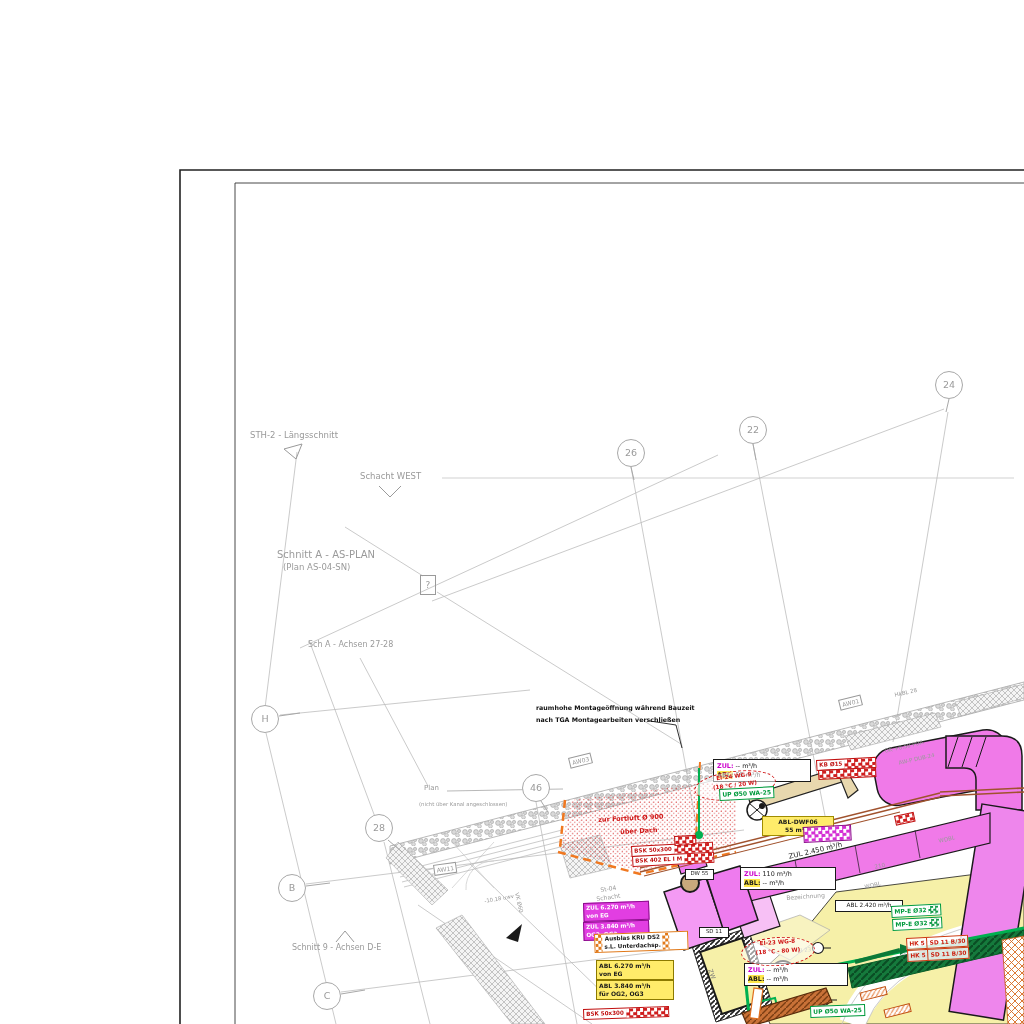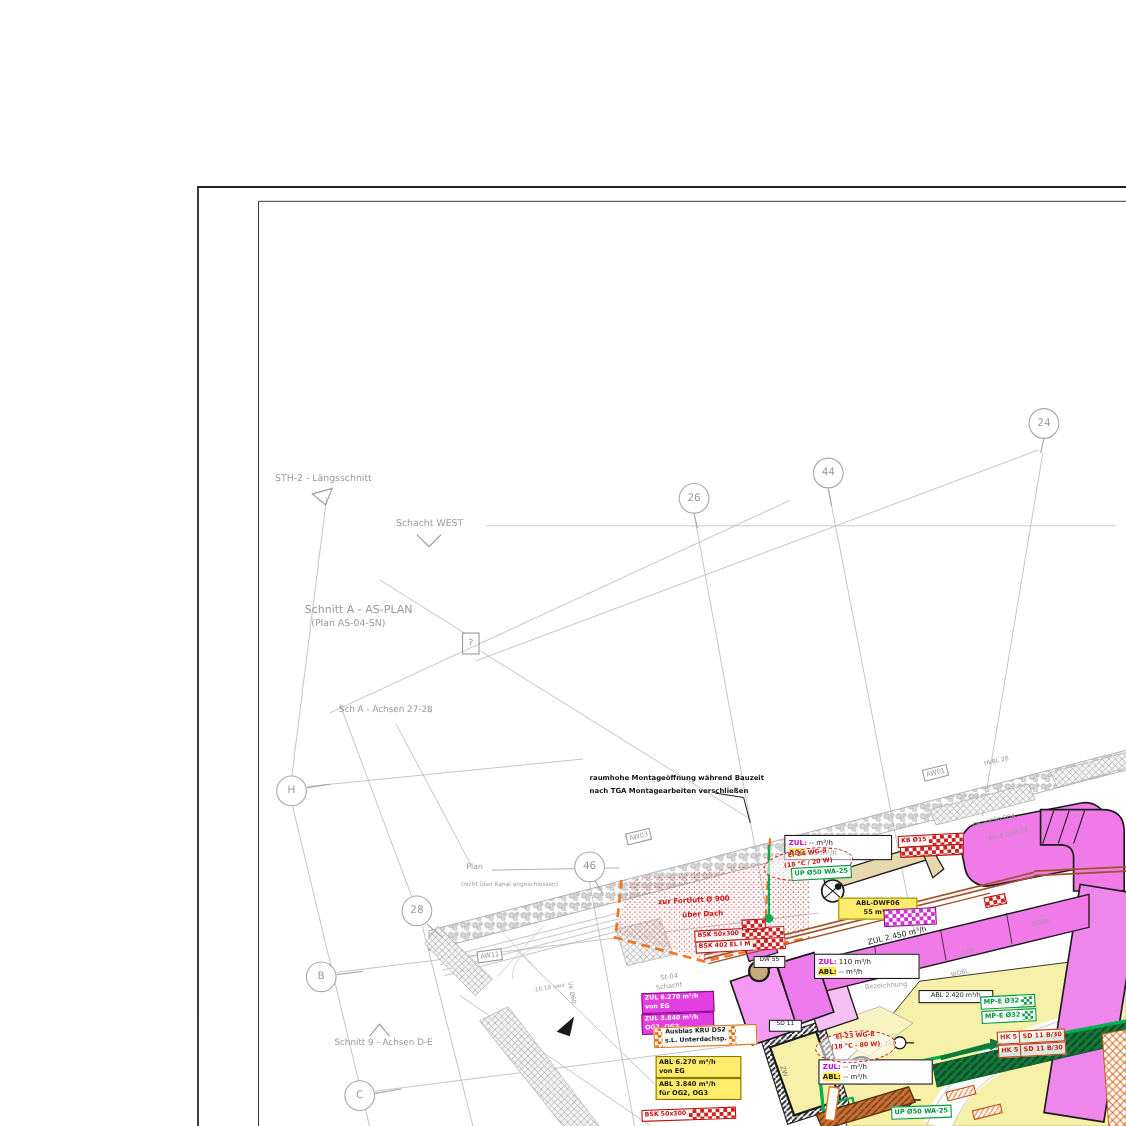--- a/index.html
+++ b/index.html
@@ -219,34 +219,34 @@
     <path d="M949,399 L946,412 M753,444 L756,460 M631,467 L634,480 M541,801 L548,812 M388,840 L402,852 M279,716 L300,713 M306,886 L330,883 M341,994 L365,990" fill="none"></path>
   </g>
 
   <g fill="none">
     <path d="M180,1024 L180,170 L1024,170" stroke="#222" stroke-width="1.6"></path>
     <path d="M235,1024 L235,183 L1024,183" stroke="#333" stroke-width="0.9"></path>
   </g>
 </svg>
 
 <div class="bubble" style="left:935px;top:371px;">24</div>
-<div class="bubble" style="left:739px;top:416px;">44</div>
+<div class="bubble" style="left:739px;top:416px;">22</div>
 <div class="bubble" style="left:617px;top:439px;">26</div>
 <div class="bubble" style="left:522px;top:774px;">46</div>
 <div class="bubble" style="left:365px;top:814px;">28</div>
 <div class="bubble" style="left:251px;top:705px;">H</div>
 <div class="bubble" style="left:278px;top:874px;">B</div>
 <div class="bubble" style="left:313px;top:982px;">C</div>
 
 <div class="lab gray" style="left:250px;top:430px;font-size:8.5px;">STH-2 - Längsschnitt</div>
 <div class="lab gray" style="left:360px;top:471px;font-size:8.5px;">Schacht WEST</div>
 <div class="lab gray" style="left:277px;top:549px;font-size:10px;">Schnitt A - AS-PLAN</div>
 <div class="lab gray" style="left:283px;top:562px;font-size:8.5px;">(Plan AS-04-SN)</div>
 <div class="lab gray" style="left:308px;top:640px;font-size:8px;">Sch A - Achsen 27-28</div>
-<div class="lab gray" style="left:304px;top:943px;font-size:8px;">Schnitt 9 - Achsen D-E</div>
+<div class="lab gray" style="left:292px;top:943px;font-size:8px;">Schnitt 9 - Achsen D-E</div>
 <div class="qbox" style="left:420px;top:575px;">?</div>
 
 <div class="lab" style="left:536px;top:704px;font-size:6.3px;font-weight:bold;color:#111;">raumhohe Montageöffnung während Bauzeit</div>
 <div class="lab" style="left:536px;top:716px;font-size:6.3px;font-weight:bold;color:#111;">nach TGA Montagearbeiten verschließen</div>
 <div class="lab gray" style="left:424px;top:784px;font-size:7px;">Plan</div>
 <div class="lab gray" style="left:419px;top:801px;font-size:5.3px;">(nicht über Kanal angeschlossen)</div>
 <div class="lab" style="left:598px;top:816px;font-size:6.5px;font-weight:bold;color:#d01818;transform:rotate(-3deg);">zur Fortluft Ø 900</div>
 <div class="lab" style="left:620px;top:828px;font-size:6.5px;font-weight:bold;color:#d01818;transform:rotate(-3deg);">über Dach</div>
 <div class="lab" style="left:788px;top:853px;font-size:7px;color:#1a1a1a;transform:rotate(-13deg);">ZUL 2.450 m³/h</div>
 

